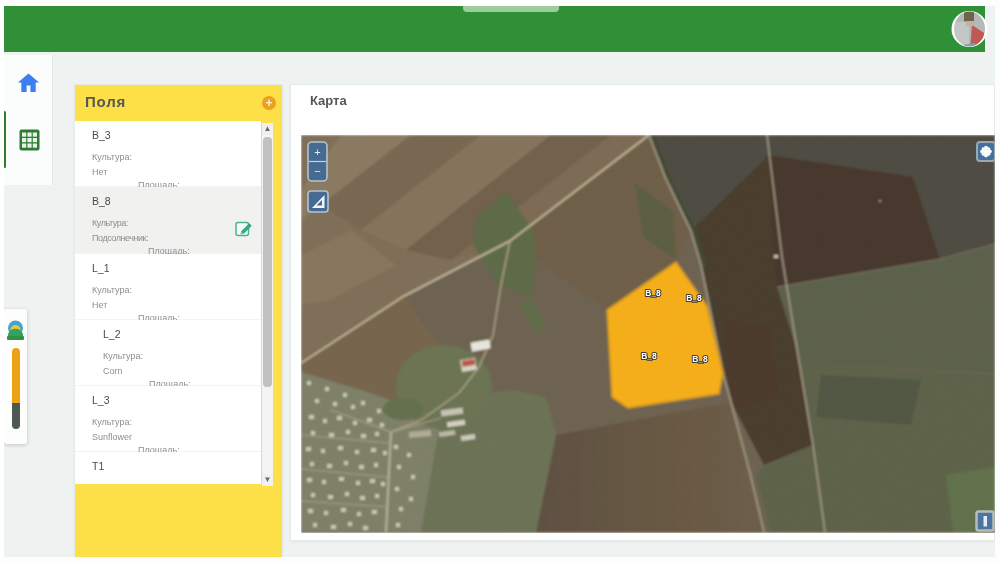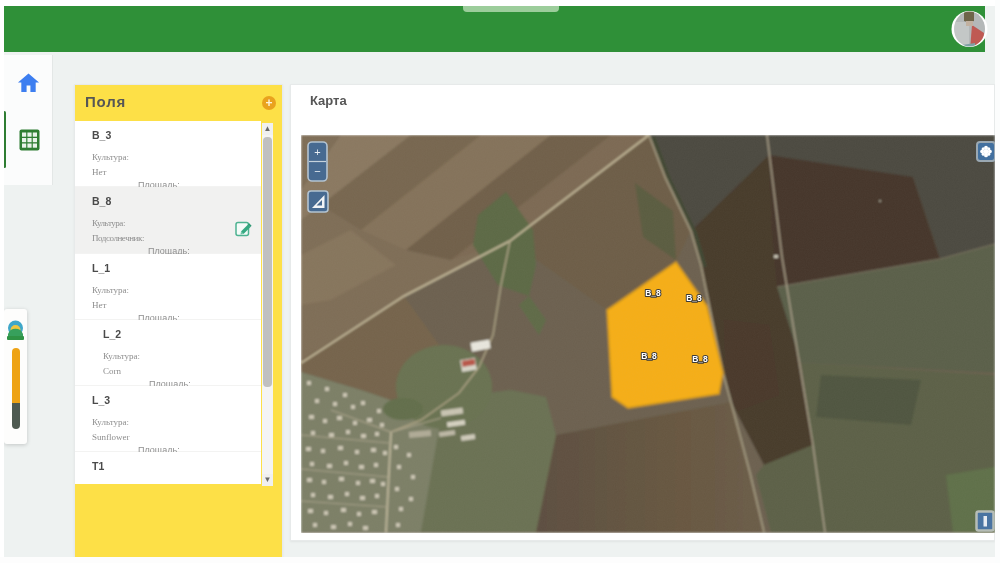--- a/index.html
+++ b/index.html
@@ -20,23 +20,23 @@
   .navgreen { position:absolute; left:3px; top:111px; width:3px; height:57px; background:#2e7d32; border-radius:2px; }
 
   .tools { position:absolute; left:4px; top:309px; width:23px; height:135px; background:#fdfdfc; border-radius:3px; box-shadow:0 1px 4px rgba(0,0,0,0.18); }
 
   .fields-card { position:absolute; left:74px; top:84px; width:209px; height:474px; background:#fde047; border:1px solid #e7eaea; box-shadow:0 1px 2px rgba(0,0,0,0.06); }
   .fields-title { position:absolute; left:10px; top:8px; font-size:15px; font-weight:bold; color:#565656; letter-spacing:0.8px;}
   .plusbtn { position:absolute; left:187px; top:11px; width:14px; height:14px; background:#e9a21e; border-radius:50%; color:#fdf3da; font-size:12px; font-weight:bold; text-align:center; line-height:14px; }
   .list { position:absolute; left:0px; top:36px; width:209px; height:363px; overflow:hidden; }
   .item { position:relative; width:186px; padding:8px 0 8px 17px; background:#fff; border-bottom:1px solid #f3f3f2;}
   .item.sel { background:#f1f1f0; }
-  .it-title { font-size:10.5px; font-weight:bold; color:#4a4a4a; margin-bottom:9px; }
+  .it-title { font-size:10.5px; font-weight:normal; color:#4a4a4a; margin-bottom:9px; }
   .cols { position:relative; font-size:9px; color:#8e8e8e; line-height:14.5px;}
-  .c1 { position:absolute; left:0; top:0;font-family:Liberation Serif, serif; }
+  .c1 { position:absolute; left:0; top:0; }
   .c2 { position:absolute; left:46px; top:0;margin-top:28px; }
   .sel .c2 { left:56px; }
   .editic { position:absolute; right:9px; top:33px; }
   
   .sb { position:absolute; left:187px; top:38px; width:11px; height:363px; background:#f4f4f4; }
   .sb-btn { position:absolute; left:0; width:11px; height:12px; background:#f0f0f0; color:#6a6a6a; font-size:8px; text-align:center; line-height:12px;}
   .sb-thumb { position:absolute; left:1px; top:14px; width:9px; height:250px; background:#c0c0c0; border-radius:4px;}
 
   .map-card { position:absolute; left:290px; top:84px; width:705px; height:457px; background:#fff; border:1px solid #e7eaea; box-shadow:0 1px 2px rgba(0,0,0,0.06);}
   .map-title { position:absolute; left:19px; top:8px; font-size:13px; font-weight:bold; color:#565656; }

